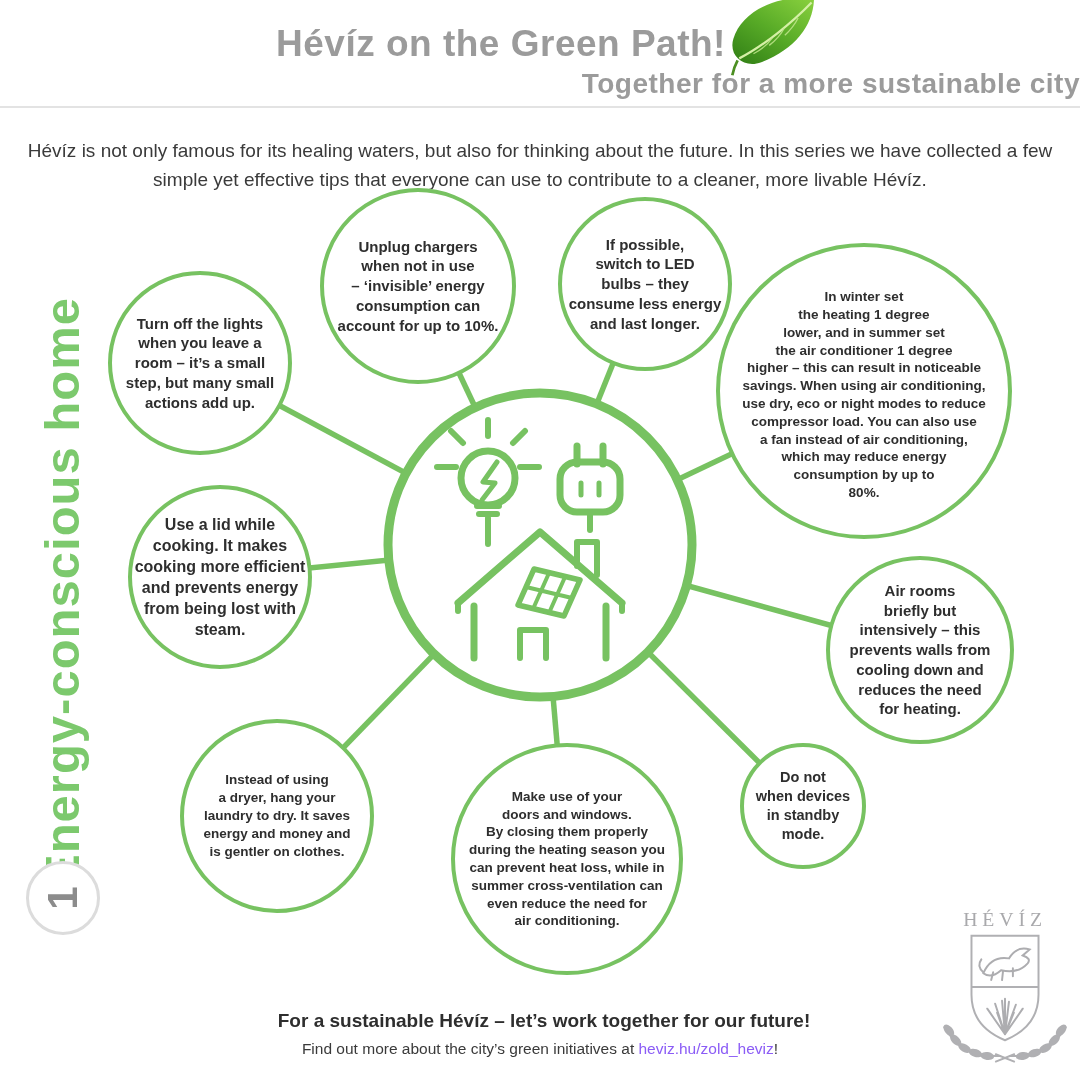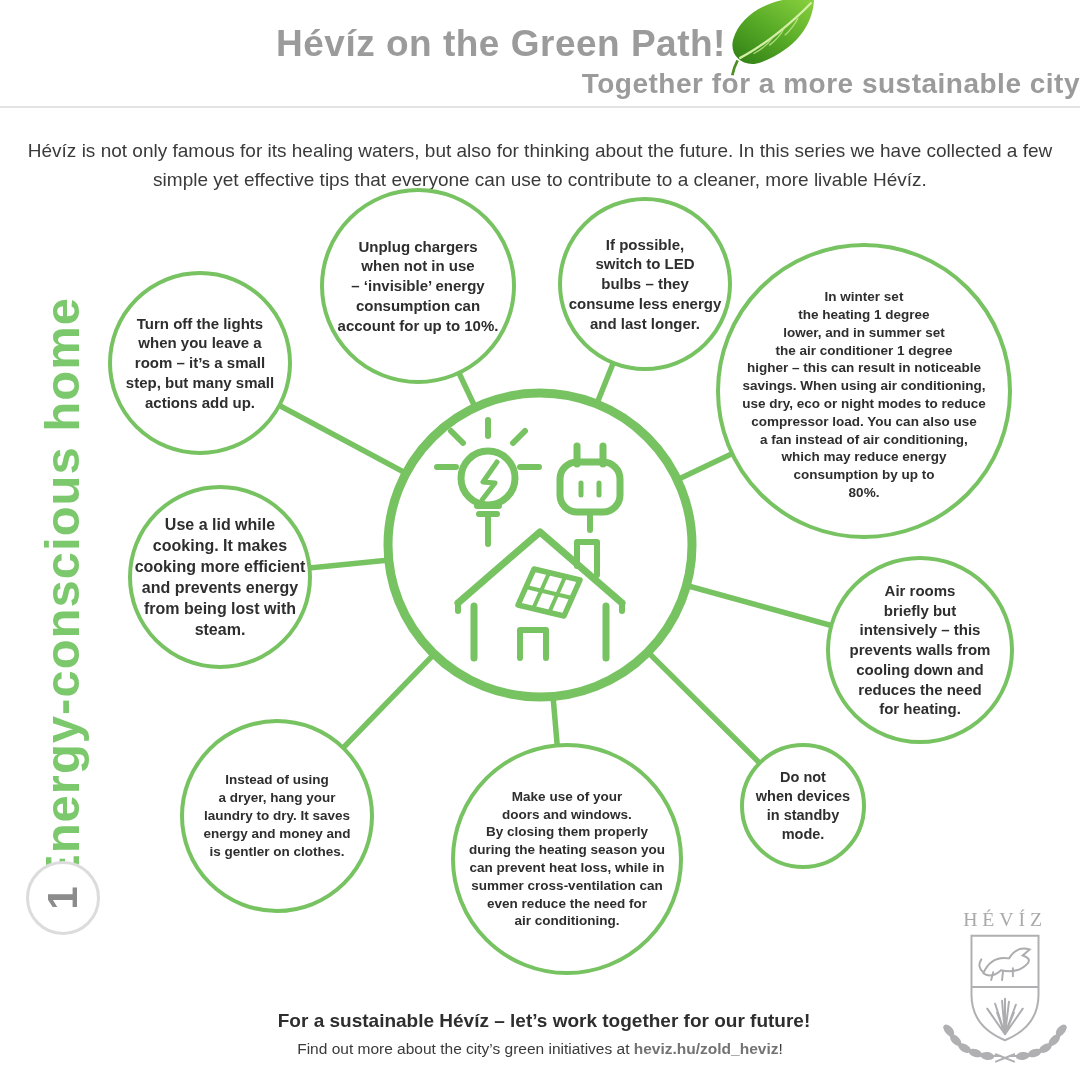--- a/index.html
+++ b/index.html
@@ -37,21 +37,21 @@
   #b-thermostat{left:716px;top:243px;width:296px;height:296px;}  #b-thermostat span{font-size:13.5px;margin-top:8px;}
   #b-lid       {left:128px;top:485px;width:184px;height:184px;}  #b-lid span{font-size:16px;}
   #b-airing    {left:826px;top:556px;width:188px;height:188px;}  #b-airing span{font-size:15px;}
   #b-laundry   {left:180px;top:719px;width:194px;height:194px;}  #b-laundry span{font-size:13.5px;}
   #b-windows   {left:451px;top:743px;width:232px;height:232px;}  #b-windows span{font-size:13.5px;}
   #b-standby   {left:740px;top:743px;width:126px;height:126px;}  #b-standby span{font-size:14.5px;}
 
   
   .slogan{position:absolute;top:1010px;left:0;width:100%;text-align:center;font-size:19px;font-weight:bold;color:var(--ink);padding-left:8px;}
   .more{position:absolute;top:1040px;left:0;width:100%;text-align:center;font-size:15.5px;color:#3a3a3a;}
-  .more b{font-weight:bold;color:#737373;}
+  .more b{font-weight:normal;color:#8b5cf6;}
 
   
   .crest{position:absolute;left:936px;top:900px;width:138px;height:172px;z-index:3;}
 </style>
 </head>
 <body>
 
 <div class="page">
 
   <div class="title-row">

